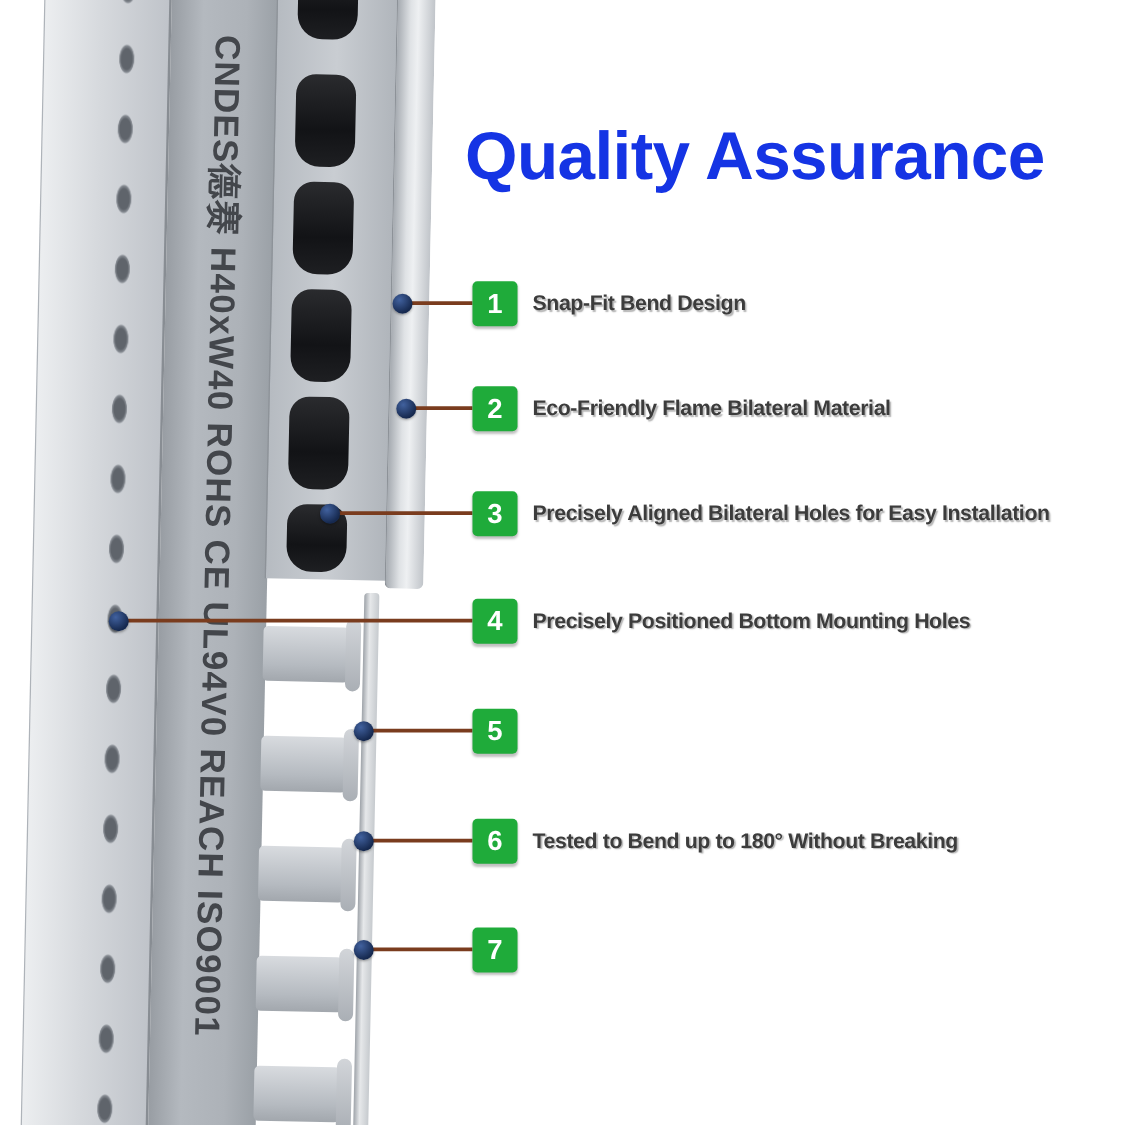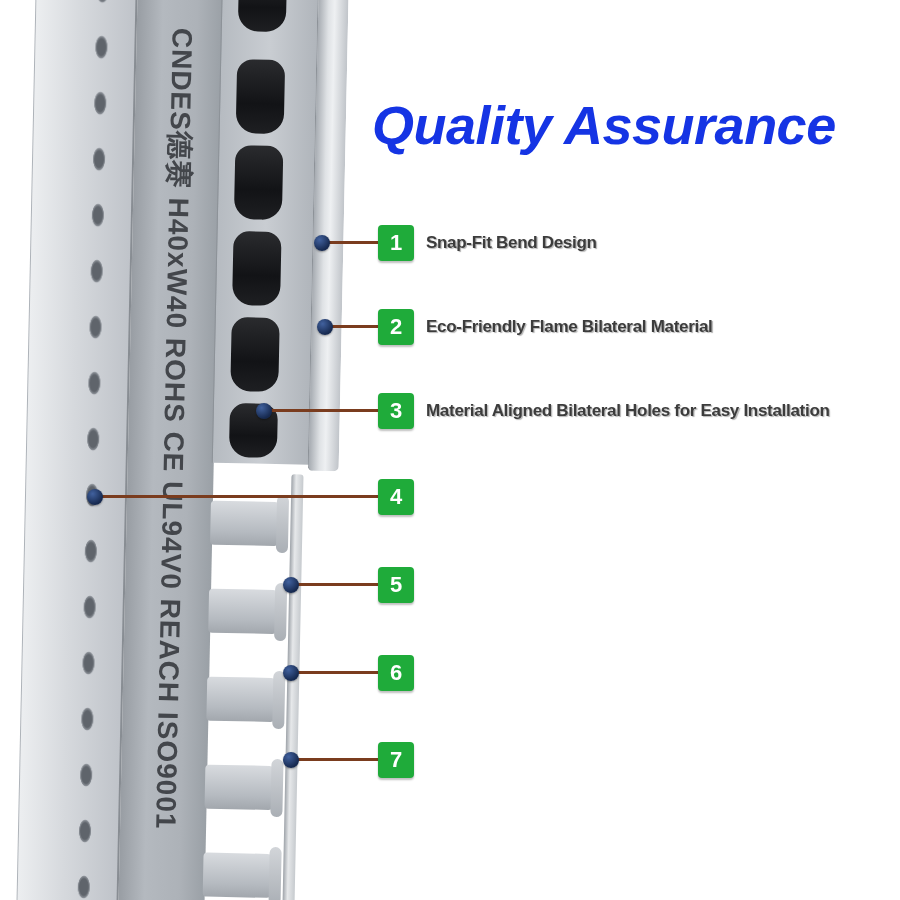--- a/index.html
+++ b/index.html
@@ -63,21 +63,21 @@
   .cover-edge{
     position:absolute;left:80px;top:492px;width:12px;height:448px;
     border-radius:3px;
     background:linear-gradient(90deg,#9ea3a9,#e6e8ea 40%,#c6cace);
   }
 
   
   .title{
     position:absolute;left:372px;top:94px;margin:0;z-index:5;
     font-size:54px;font-weight:bold;letter-spacing:-0.5px;
-    color:var(--title-blue,#1534e4);white-space:nowrap;font-style:italic;
+    color:var(--title-blue,#1534e4);white-space:nowrap;
   }
 
   
   .callout{position:absolute;left:0;right:0;height:36px;z-index:5;}
   .c-line{position:absolute;top:16px;height:3px;background:var(--line-brown,#7a3c1e);}
   .c-dot{
     position:absolute;top:10px;width:16px;height:16px;border-radius:50%;
     background:radial-gradient(circle at 35% 30%,#41619e,var(--dot-navy,#16294f) 70%);
     box-shadow:0 1px 2px rgba(0,0,0,0.35);
   }
@@ -137,39 +137,41 @@
     <span class="c-line" style="left:325px;width:53px;"></span>
     <span class="c-dot" style="left:317px;"></span>
     <span class="c-num">2</span>
     <span class="c-label">Eco-Friendly Flame Bilateral Material</span>
   </div>
 
   <div class="callout" style="top:393px;">
     <span class="c-line" style="left:264px;width:114px;"></span>
     <span class="c-dot" style="left:256px;"></span>
     <span class="c-num">3</span>
-    <span class="c-label">Material Aligned Bilateral Holes for Easy Installation</span>
+    <span class="c-label">Precisely Aligned Bilateral Holes for Easy Installation</span>
   </div>
 
   <div class="callout" style="top:479px;">
     <span class="c-line" style="left:95px;width:283px;"></span>
     <span class="c-dot" style="left:87px;"></span>
     <span class="c-num">4</span>
+    <span class="c-label">Precisely Positioned Bottom Mounting Holes</span>
   </div>
 
   <div class="callout" style="top:567px;">
     <span class="c-line" style="left:291px;width:87px;"></span>
     <span class="c-dot" style="left:283px;"></span>
     <span class="c-num">5</span>
   </div>
 
   <div class="callout" style="top:655px;">
     <span class="c-line" style="left:291px;width:87px;"></span>
     <span class="c-dot" style="left:283px;"></span>
     <span class="c-num">6</span>
+    <span class="c-label">Tested to Bend up to 180° Without Breaking</span>
   </div>
 
   <div class="callout" style="top:742px;">
     <span class="c-line" style="left:291px;width:87px;"></span>
     <span class="c-dot" style="left:283px;"></span>
     <span class="c-num">7</span>
   </div>
 
 </div>
 

